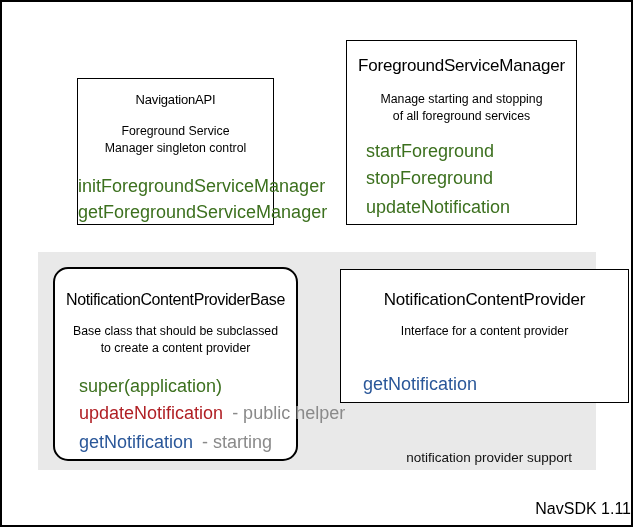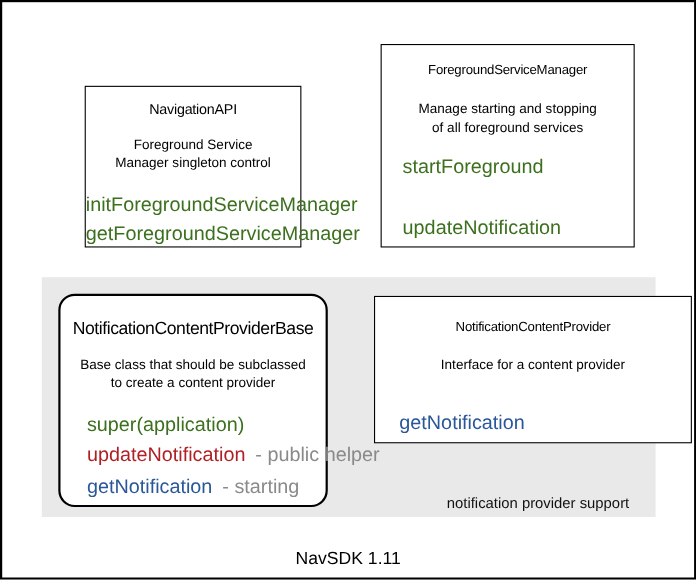--- a/index.html
+++ b/index.html
@@ -37,21 +37,21 @@
     background: #ffffff;
     border: 1.5px solid #000000;
     box-sizing: border-box;
   }
   .box.thick { border-width: 2px; border-radius: 15px; }
   .box-title {
     position: absolute;
     left: 0;
     width: 100%;
     text-align: center;
-    font-size: 12px;
+    font-size: 17px;
     color: #000000;
     white-space: nowrap;
     letter-spacing: -0.2px;
   }
   .box-desc {
     position: absolute;
     left: 0;
     width: 100%;
     text-align: center;
     font-size: 12.3px;
@@ -68,21 +68,21 @@
     width: 100%;
     text-align: center;
   }
   .suffix { margin-left: 4px; }
   .suffix:empty { display: none; }
   .caption {
     position: absolute;
     left: 0;
     width: 100%;
     top: 498px;
-    text-align: center;
+    text-align: right;
     font-size: 16px;
     color: #000000;
   }
 </style>
 </head>
 <body>
 
 <div class="canvas">
 
   <div class="region" style="background: rgb(233, 233, 233);">
@@ -104,20 +104,23 @@
   </div>
 
   <div class="box" style="left:344px; top:38px; width:231px; height:185px;">
     <div class="box-title" style="top:15px;">ForegroundServiceManager</div>
     <div class="box-desc" style="top:50px;">
       <div>Manage starting and stopping</div>
       <div>of all foreground services</div>
     </div>
     <div class="method" style="left:19px; top:100px;">
       <span style="color: rgb(60, 112, 30);">startForeground</span>
+    </div>
+    <div class="method" style="left:19px; top:127px;">
+      <span style="color: rgb(60, 112, 30);">stopForeground</span>
     </div>
     <div class="method" style="left:19px; top:156px;">
       <span style="color: rgb(60, 112, 30);">updateNotification</span>
     </div>
   </div>
 
   <div class="box thick" style="left:51px; top:265px; width:245px; height:194px;">
     <div class="box-title" style="top:22px; font-size:16px; letter-spacing:-0.4px;">NotificationContentProviderBase</div>
     <div class="box-desc" style="top:54px;">
       <div>Base class that should be subclassed</div>

